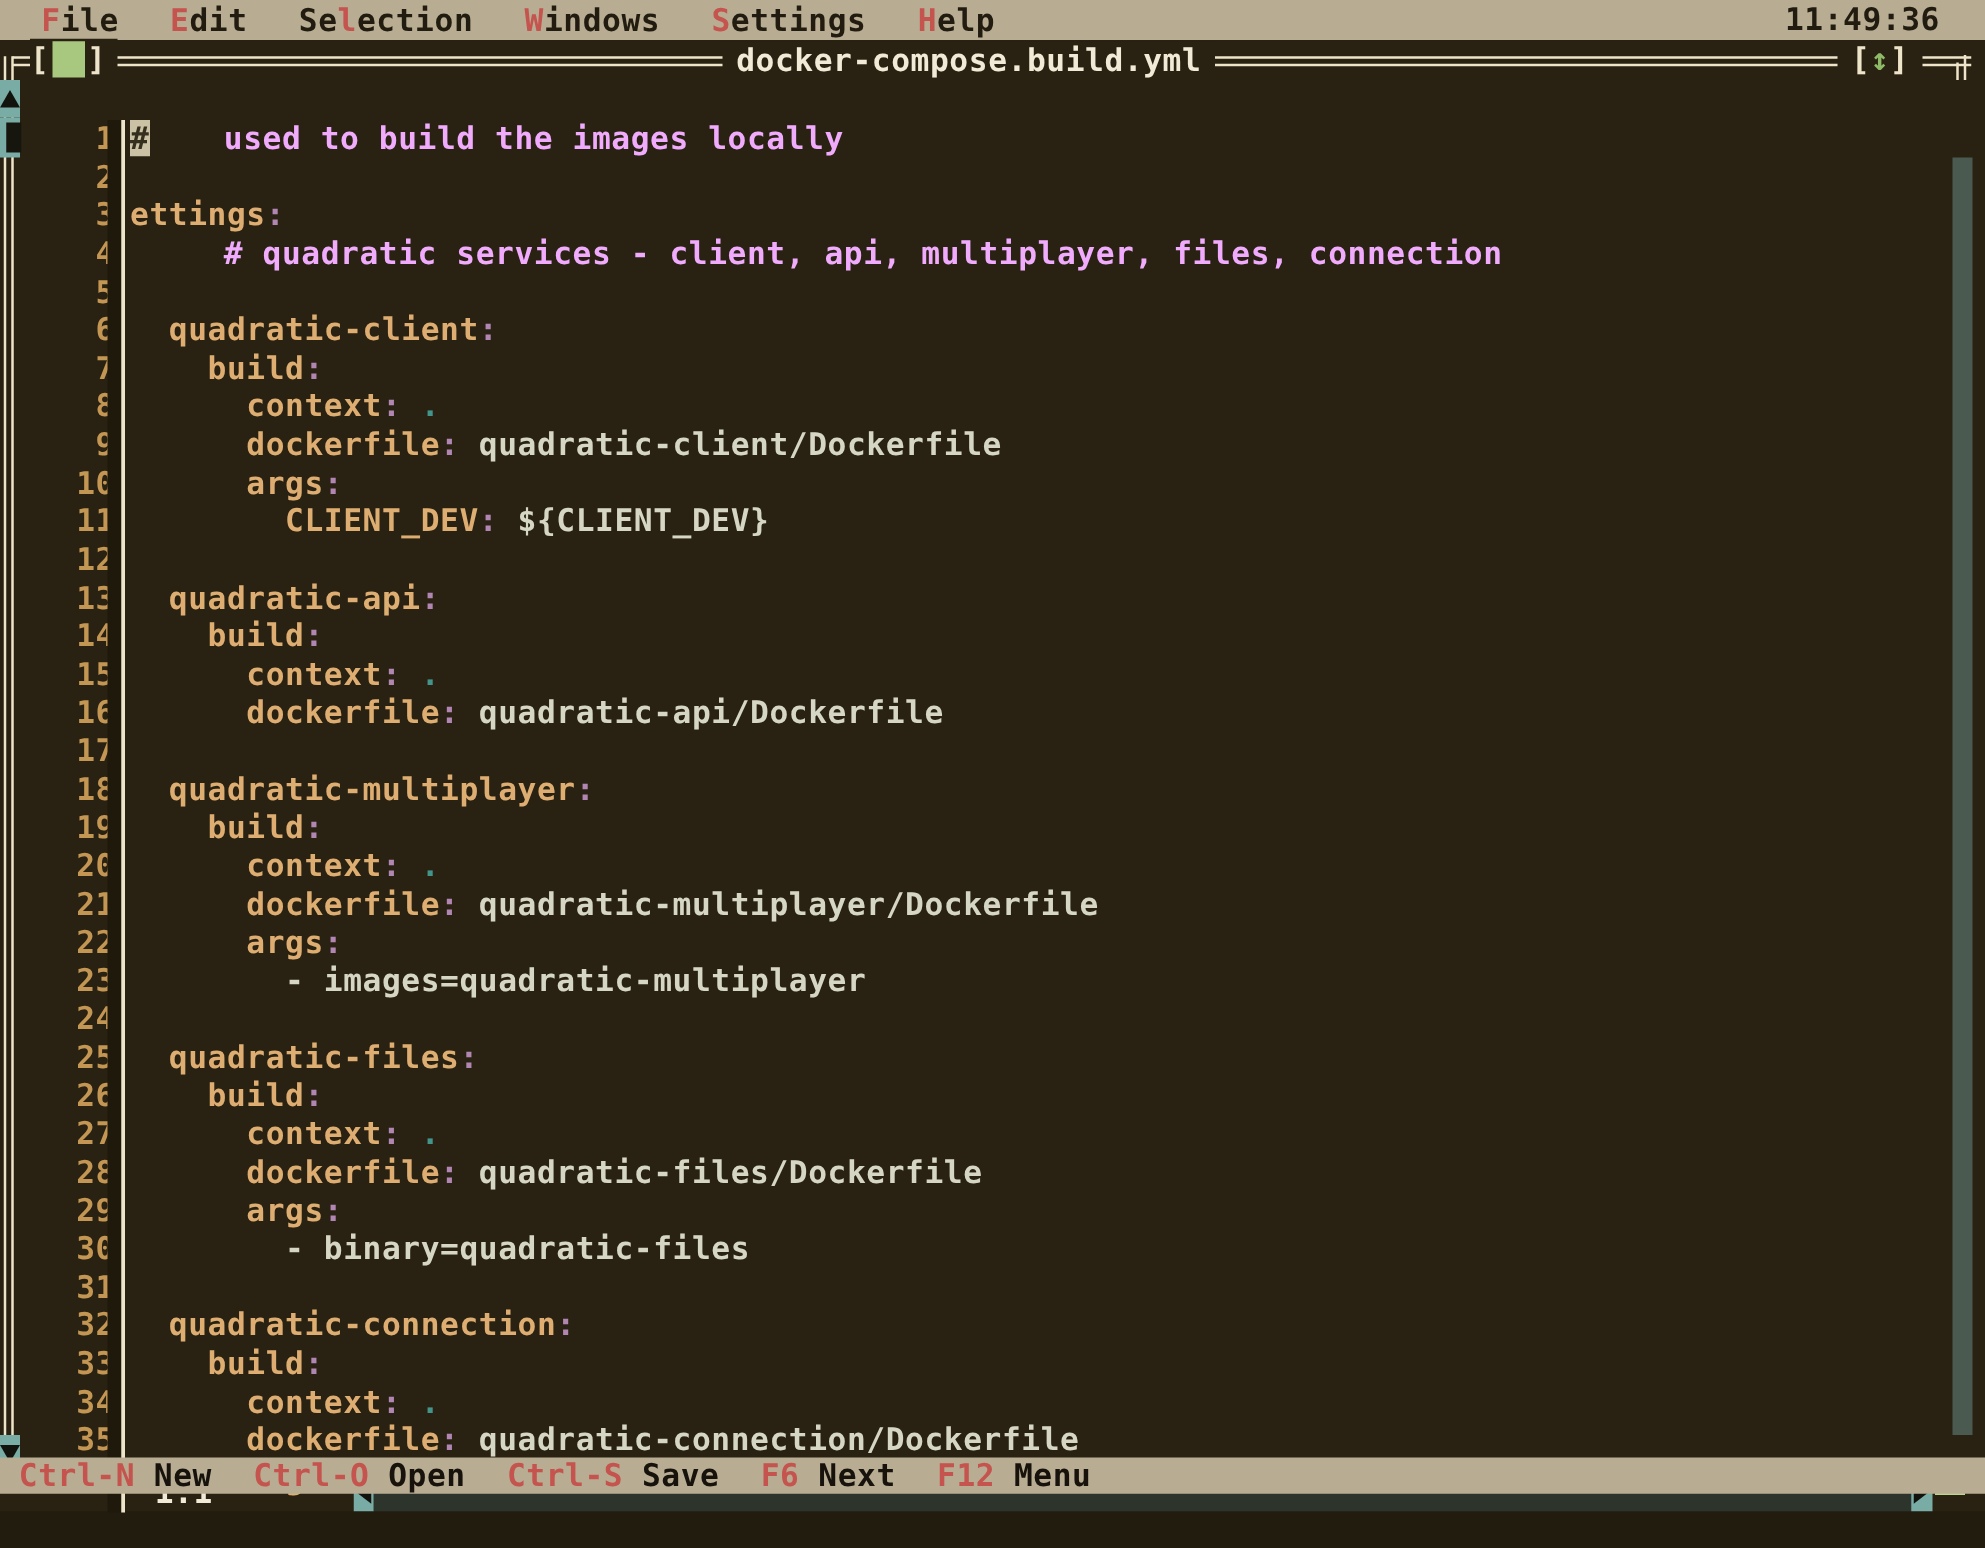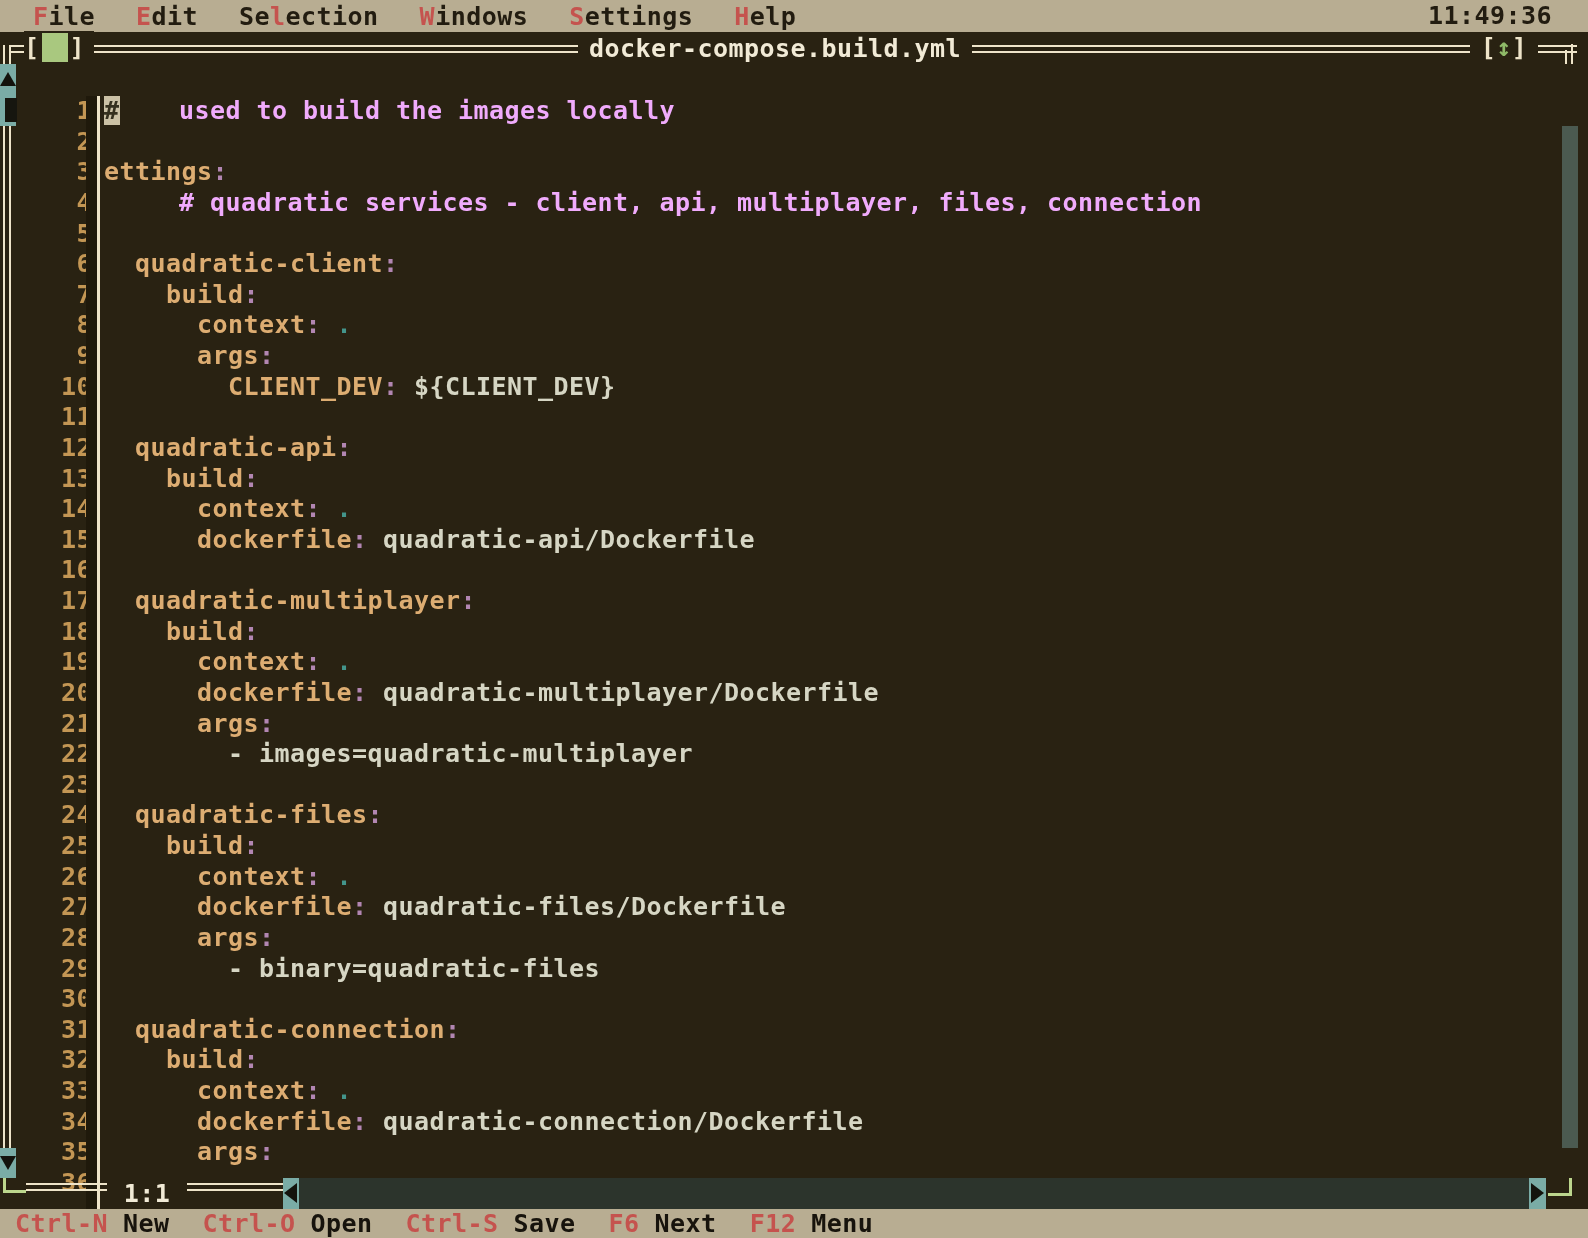--- a/index.html
+++ b/index.html
@@ -54,21 +54,21 @@
   .tri-down { left:0;  top:8px;  border-left:8px solid transparent; border-right:8px solid transparent; border-top:14px solid #13130d; }
   .tri-left { left:1px; top:5px; border-top:10px solid transparent; border-bottom:10px solid transparent; border-right:13px solid #13130d; }
   .tri-right{ left:2px; top:5px; border-top:10px solid transparent; border-bottom:10px solid transparent; border-left:13px solid #13130d; }
   .thumb-in { position:absolute; left:5px; top:4px; right:-1px; bottom:4px; background:#16160f; }
   
   .statusrow { position:absolute; left:0; top:1146px; width:1588px; height:31px; }
   .pos-ind { position:absolute; left:107px; top:0; width:80px; text-align:center; line-height:31px; color:#f1ead6; }
   .htrack { position:absolute; left:299px; top:0; width:1230px; height:31px; background:#2c342c; }
   
   .keybar {
-    position:absolute; left:0; top:1209px; width:1588px; height:29px;
+    position:absolute; left:0; top:1166px; width:1588px; height:29px;
     background:#b8ad92; display:flex; align-items:center; column-gap:33px;
     padding-left:15px; overflow:hidden;
   }
   .kb-item { white-space:pre; cursor:default; }
   .kb-item .kkey { color:#c5534e; }
   .kb-item .klabel { color:#17130c; margin-left:15px; }
 </style>
 </head>
 <body>
 
@@ -149,20 +149,21 @@
 
     <div class="code" id="code">
         <div class="cline"><span class="seg-cursor">#</span><span class="seg-comment"> used to build the images locally</span></div>
         <div class="cline"></div>
         <div class="cline"><span class="seg-key">ettings</span><span class="seg-punct">:</span></div>
         <div class="cline"><span class="seg-comment">  # quadratic services - client, api, multiplayer, files, connection</span></div>
         <div class="cline"></div>
         <div class="cline"><span class="seg-key">  quadratic-client</span><span class="seg-punct">:</span></div>
         <div class="cline"><span class="seg-key">    build</span><span class="seg-punct">:</span></div>
         <div class="cline"><span class="seg-key">      context</span><span class="seg-punct">:</span><span class="seg-teal"> .</span></div>
+        <div class="cline"><span class="seg-key">      dockerfile</span><span class="seg-punct">:</span><span class="seg-value"> quadratic-client/Dockerfile</span></div>
         <div class="cline"><span class="seg-key">      args</span><span class="seg-punct">:</span></div>
         <div class="cline"><span class="seg-key">        CLIENT_DEV</span><span class="seg-punct">:</span><span class="seg-value"> ${CLIENT_DEV}</span></div>
         <div class="cline"></div>
         <div class="cline"><span class="seg-key">  quadratic-api</span><span class="seg-punct">:</span></div>
         <div class="cline"><span class="seg-key">    build</span><span class="seg-punct">:</span></div>
         <div class="cline"><span class="seg-key">      context</span><span class="seg-punct">:</span><span class="seg-teal"> .</span></div>
         <div class="cline"><span class="seg-key">      dockerfile</span><span class="seg-punct">:</span><span class="seg-value"> quadratic-api/Dockerfile</span></div>
         <div class="cline"></div>
         <div class="cline"><span class="seg-key">  quadratic-multiplayer</span><span class="seg-punct">:</span></div>
         <div class="cline"><span class="seg-key">    build</span><span class="seg-punct">:</span></div>

